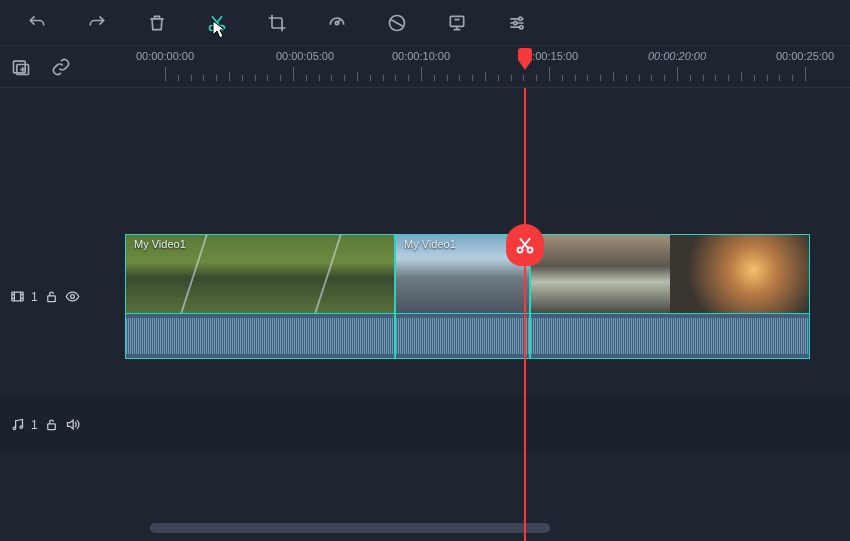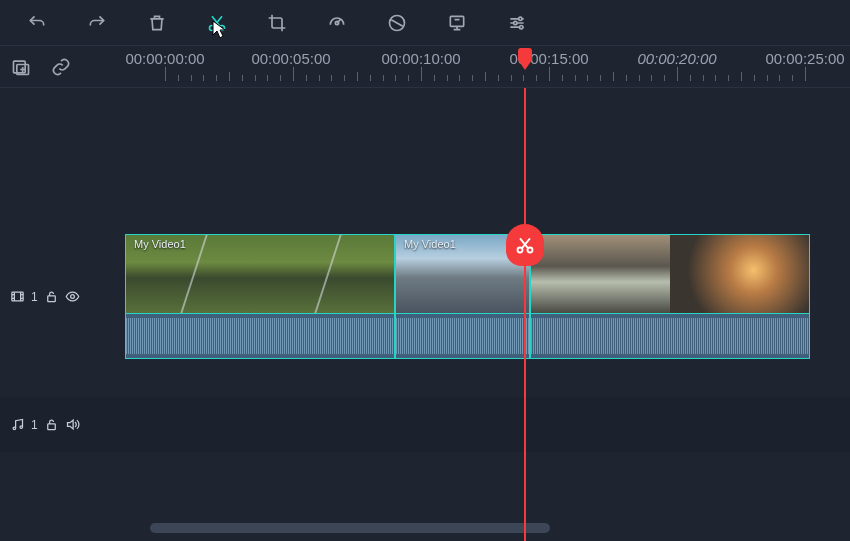--- a/index.html
+++ b/index.html
@@ -43,21 +43,21 @@
     display: flex; align-items: center;
     gap: 18px;
     padding-left: 10px;
   }
   .ruler-tools .tool-btn { width: 22px; height: 22px; }
   .ruler {
     flex: 1; position: relative; height: 100%;
   }
   .ruler-tick {
     position: absolute; top: 4px;
-    font-size: 15px; color: #9aa2af;
+    font-size: 11px; color: #9aa2af;
     transform: translateX(-50%);
   }
   .ruler-line {
     position: absolute; background: #5a6270;
   }
   .ruler-major { top: 21px; width: 1px; height: 14px; }
   .ruler-minor { top: 26px; width: 1px; height: 9px; }
   .ruler-mini  { top: 29px; width: 1px; height: 6px; }
   .timeline-area {
     position: relative;
@@ -238,21 +238,21 @@
       <div class="ruler-line ruler-major" style="left: 40px;"></div>
       <div class="ruler-line ruler-mini" style="left: 52.8px;"></div>
       <div class="ruler-line ruler-mini" style="left: 65.6px;"></div>
       <div class="ruler-line ruler-mini" style="left: 78.4px;"></div>
       <div class="ruler-line ruler-mini" style="left: 91.2px;"></div>
       <div class="ruler-line ruler-minor" style="left: 104px;"></div>
       <div class="ruler-line ruler-mini" style="left: 116.8px;"></div>
       <div class="ruler-line ruler-mini" style="left: 129.6px;"></div>
       <div class="ruler-line ruler-mini" style="left: 142.4px;"></div>
       <div class="ruler-line ruler-mini" style="left: 155.2px;"></div>
-      <div class="ruler-tick" style="left: 166px;">00:00:05:00</div>
+      <div class="ruler-tick" style="left: 180px;">00:00:05:00</div>
       <div class="ruler-line ruler-major" style="left: 168px;"></div>
       <div class="ruler-line ruler-mini" style="left: 180.8px;"></div>
       <div class="ruler-line ruler-mini" style="left: 193.6px;"></div>
       <div class="ruler-line ruler-mini" style="left: 206.4px;"></div>
       <div class="ruler-line ruler-mini" style="left: 219.2px;"></div>
       <div class="ruler-line ruler-minor" style="left: 232px;"></div>
       <div class="ruler-line ruler-mini" style="left: 244.8px;"></div>
       <div class="ruler-line ruler-mini" style="left: 257.6px;"></div>
       <div class="ruler-line ruler-mini" style="left: 270.4px;"></div>
       <div class="ruler-line ruler-mini" style="left: 283.2px;"></div>

